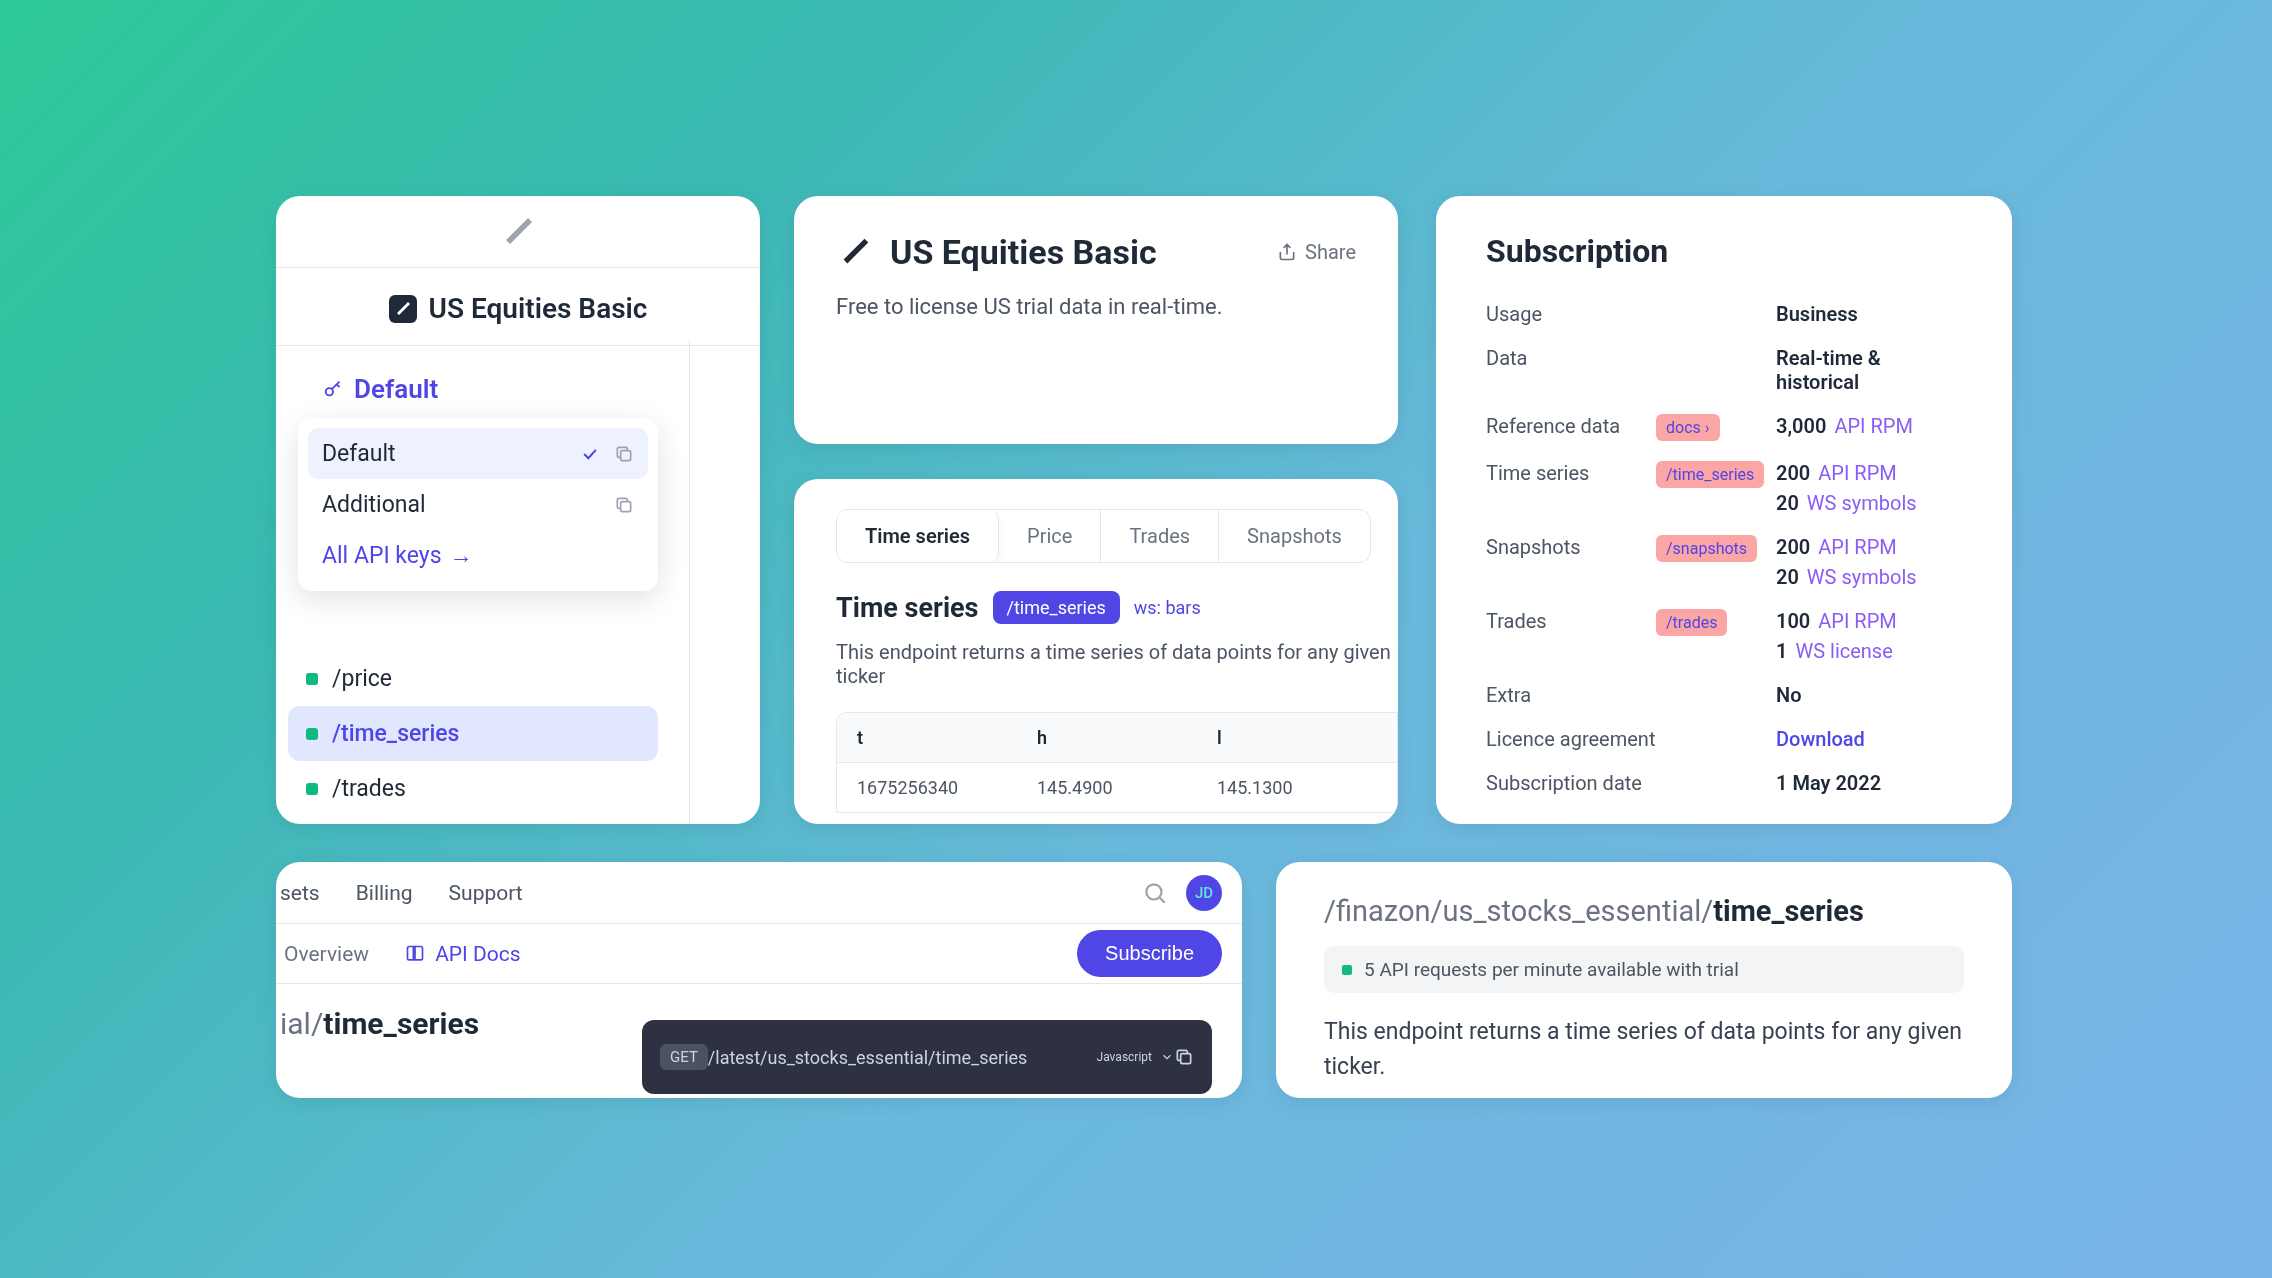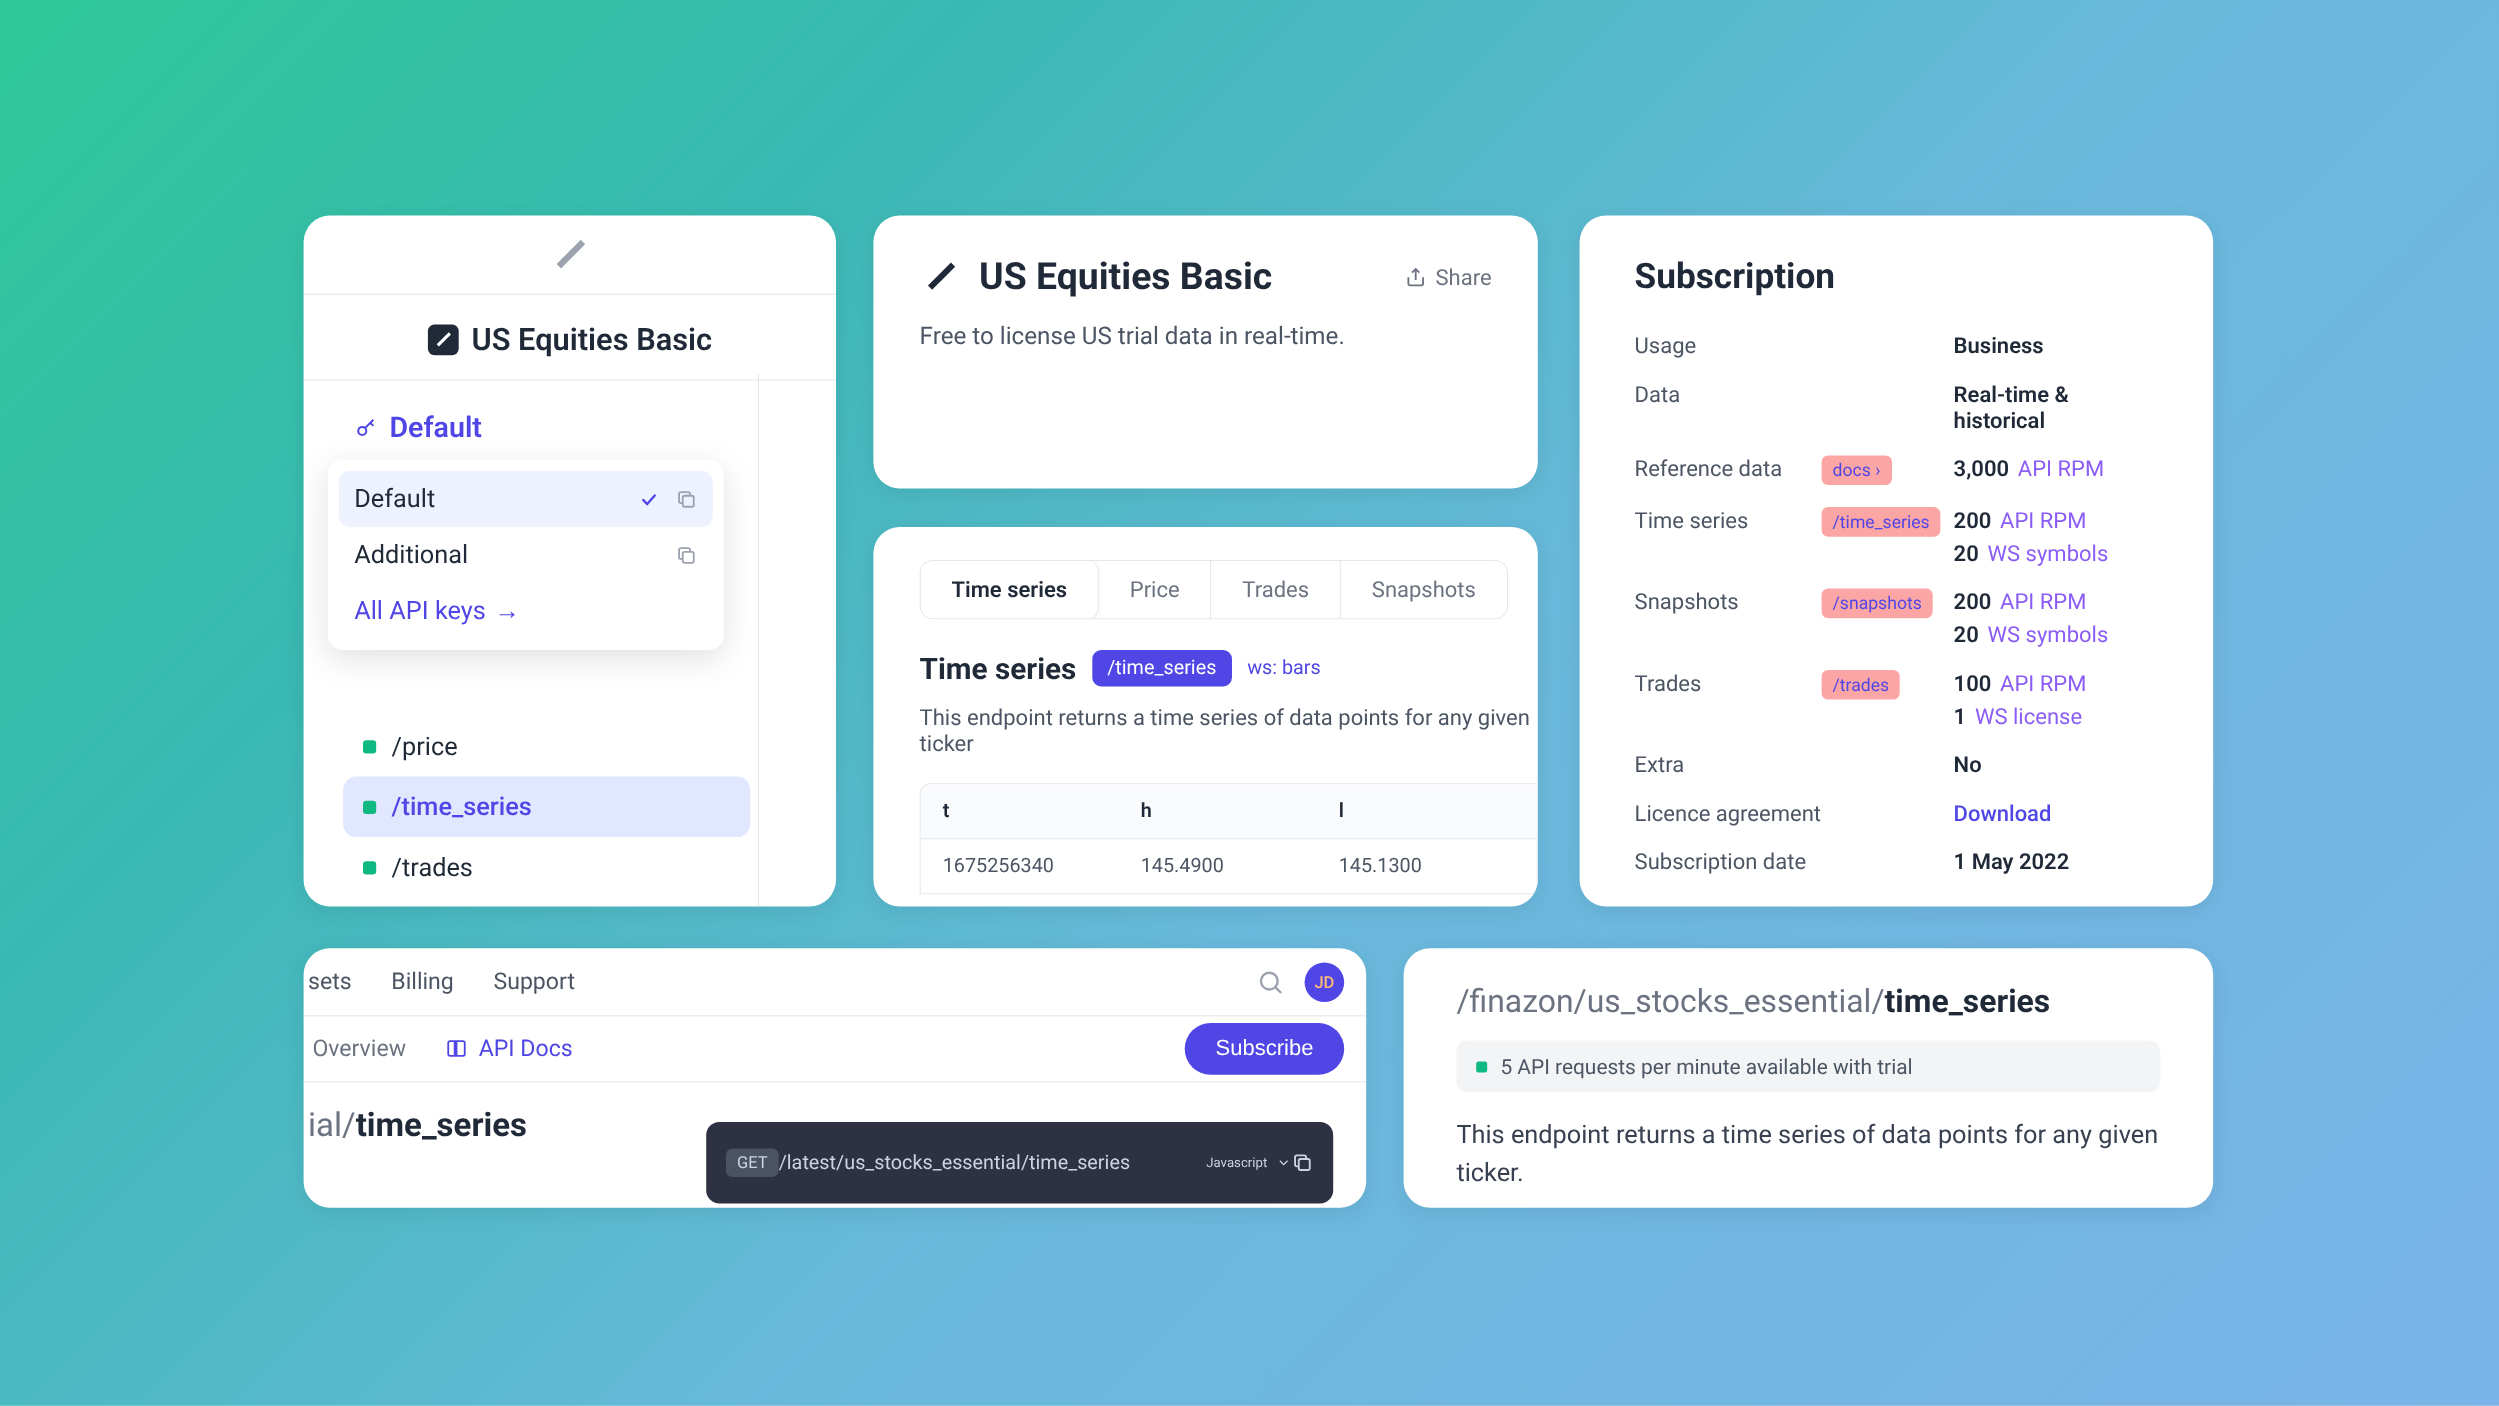--- a/index.html
+++ b/index.html
@@ -29,21 +29,21 @@
 .c1-title { font-size: 28px; font-weight: 600; }
 .c1-body { position: relative; padding: 0; }
 .c1-keylabel { display: flex; align-items: center; gap: 10px; padding: 28px 0 0 46px; color: #4f46e5; font-weight: 600; font-size: 26px; }
 .c1-keylabel svg { width: 22px; height: 22px; }
 .c1-dropdown { position: absolute; left: 22px; top: 72px; width: 360px; background: #fff; border-radius: 14px; box-shadow: 0 8px 30px rgba(0,0,0,0.12); padding: 10px; z-index: 5; }
 .c1-dd-item { display: flex; align-items: center; justify-content: space-between; padding: 12px 14px; border-radius: 10px; font-size: 23px; cursor: pointer; }
 .c1-dd-item.selected { background: #eef2ff; }
 .c1-dd-check { color: #4f46e5; }
 .c1-dd-copy { color: #9ca3af; }
 .c1-dd-link { padding: 12px 14px; font-size: 23px; color: #4f46e5; cursor: pointer; display: flex; align-items: center; gap: 8px; }
-.c1-endpoints { position: absolute; left: 36px; top: 305px; width: 370px; }
+.c1-endpoints { position: absolute; left: 12px; top: 305px; width: 370px; }
 .c1-ep { display: flex; align-items: center; gap: 14px; padding: 14px 18px; border-radius: 12px; font-size: 23px; cursor: pointer; }
 .c1-ep.active { background: #e0e7ff; color: #4f46e5; font-weight: 500; }
 .c1-dot { width: 12px; height: 12px; background: #10b981; border-radius: 3px; }
 .c1-vdiv { position: absolute; left: 413px; top: 144px; width: 1px; height: 484px; background: #e5e7eb; }
 
 
 .c2 { left: 794px; top: 196px; width: 604px; height: 248px; padding: 36px 42px; }
 .c2-row { display: flex; align-items: center; gap: 16px; }
 .c2-logo { width: 38px; height: 38px; }
 .c2-title { font-size: 34px; font-weight: 700; }
@@ -87,21 +87,21 @@
 .c4-td:nth-child(2) { width: 180px; }
 .c4-td:nth-child(3) { width: 180px; }
 
 
 .c5 { left: 276px; top: 862px; width: 966px; height: 236px; }
 .c5-top { height: 62px; border-bottom: 1px solid #e5e7eb; display: flex; align-items: center; padding: 0 20px 0 0; }
 .c5-nav { display: flex; gap: 36px; font-size: 21px; color: #4b5563; padding-left: 4px; }
 .c5-nav span { cursor: pointer; }
 .c5-right { margin-left: auto; display: flex; align-items: center; gap: 18px; }
 .c5-search { width: 26px; height: 26px; color: #9ca3af; cursor: pointer; }
-.c5-avatar { width: 36px; height: 36px; background: #4f46e5; color: #fdba74; border-radius: 50%; display: flex; align-items: center; justify-content: center; font-size: 15px; font-weight: 500; cursor: pointer; }
+.c5-avatar { width: 36px; height: 36px; background: #4f46e5; color: #5eead4; border-radius: 50%; display: flex; align-items: center; justify-content: center; font-size: 15px; font-weight: 500; cursor: pointer; }
 .c5-sub { height: 60px; display: flex; align-items: center; padding: 0 20px 0 8px; border-bottom: 1px solid #e5e7eb; }
 .c5-subnav { display: flex; gap: 36px; font-size: 21px; }
 .c5-overview { color: #6b7280; cursor: pointer; }
 .c5-apidocs { color: #4f46e5; display: flex; align-items: center; gap: 10px; cursor: pointer; }
 .c5-subscribe { margin-left: auto; background: #4f46e5; color: #fff; padding: 12px 28px; border-radius: 24px; font-size: 20px; cursor: pointer; border: none; }
 .c5-bc { padding: 22px 0 0 4px; font-size: 30px; }
 .c5-bc-light { color: #6b7280; }
 .c5-bc-bold { font-weight: 700; }
 .c5-code { position: absolute; left: 366px; top: 158px; width: 570px; height: 74px; background: #2d3142; border-radius: 12px; display: flex; align-items: center; padding: 0 18px; gap: 0; }
 .c5-method { background: #4b5262; color: #cbd5e1; font-size: 15px; padding: 4px 10px; border-radius: 6px; }

